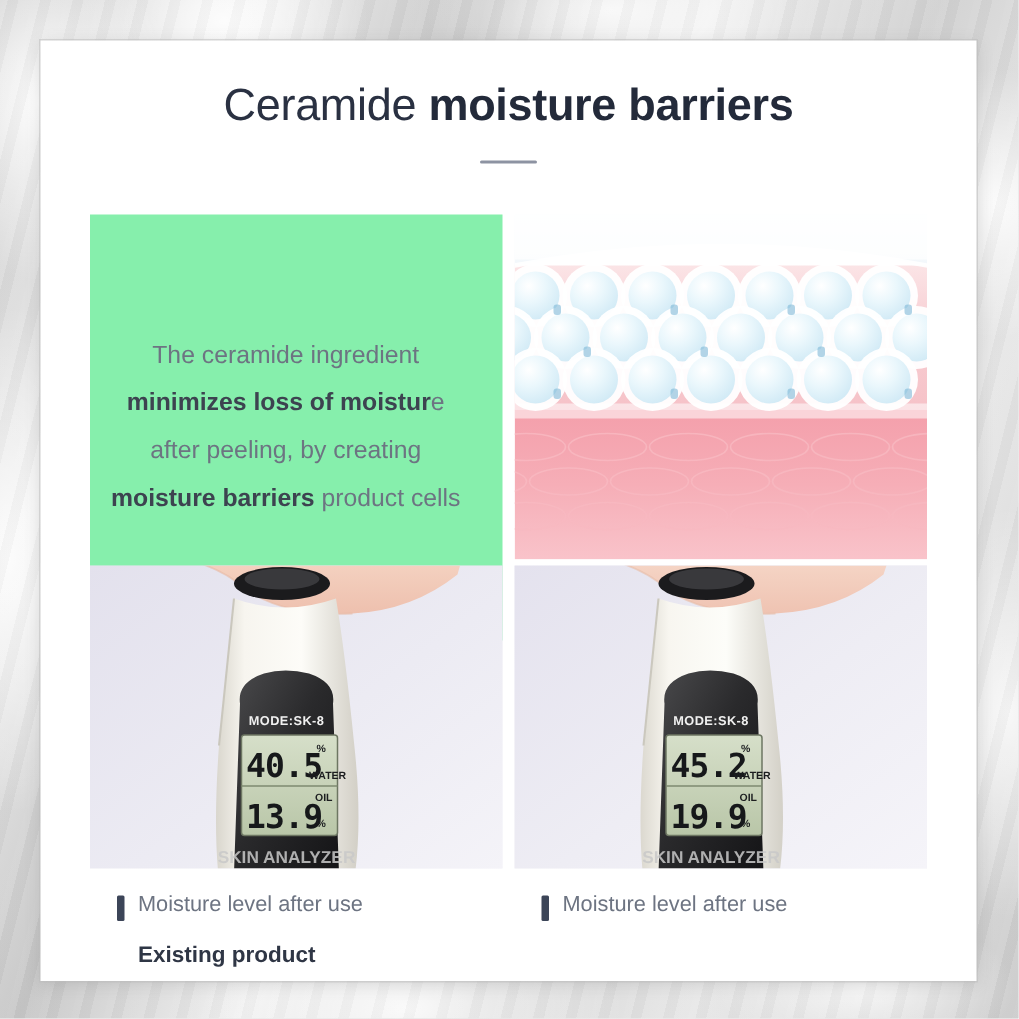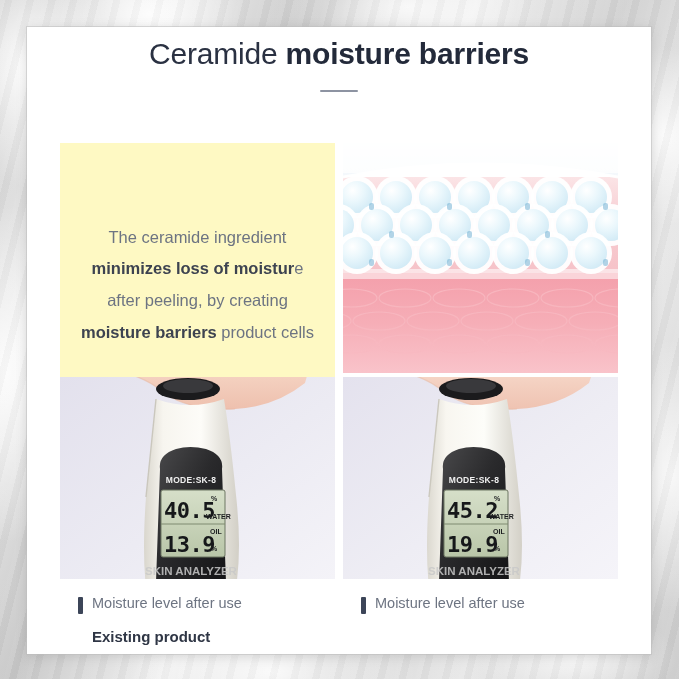--- a/index.html
+++ b/index.html
@@ -33,38 +33,38 @@
   
   .card{
     position:absolute;left:27px;top:27px;width:624px;height:627px;
     background:#ffffff;
     box-shadow:0 0 0 1px rgba(190,190,190,.55), 0 2px 10px rgba(120,120,120,.25);
     overflow:hidden;
   }
 
   
   .heading{
-    margin:0;padding-top:10px;text-align:center;
+    margin:0;padding-top:27px;text-align:center;
     font-size:30px;line-height:1.15;letter-spacing:-.2px;
     color:#2a3142;font-weight:300;white-space:nowrap;
   }
   .heading .bold{font-weight:700;color:#232a3a;}
   .rule{
     width:38px;height:2px;background:#8d93a2;
     margin:18px auto 0;border-radius:1px;
   }
 
   
   .toprow{
     position:absolute;left:33px;top:116px;width:558px;height:230px;
     display:flex;gap:8px;
   }
   .copybox{
-    width:275px;height:284px;background:#fef9c3;
-    display:flex;align-items:center;justify-content:center;
+    width:275px;height:284px;background:#86efac;
+    display:flex;align-items:center;justify-content:flex-start;
     box-sizing:border-box;padding:0 14px;
   }
   .copy{
     text-align:center;color:#6d7482;font-size:16.5px;line-height:1.92;
     font-weight:400;
   }
   .copy .b{font-weight:700;color:#3d4350;}
 
   .skinbox{
     width:275px;height:230px;position:relative;overflow:hidden;background:#ffffff;

